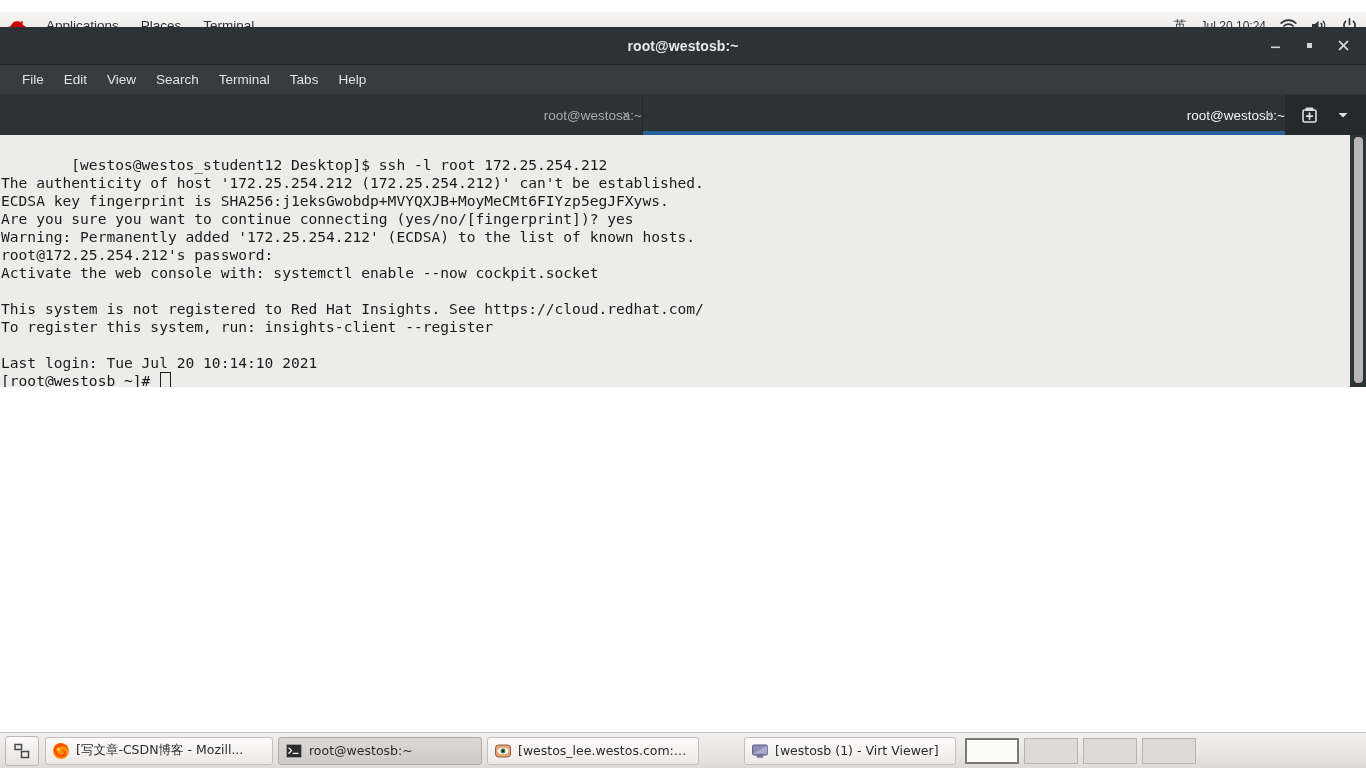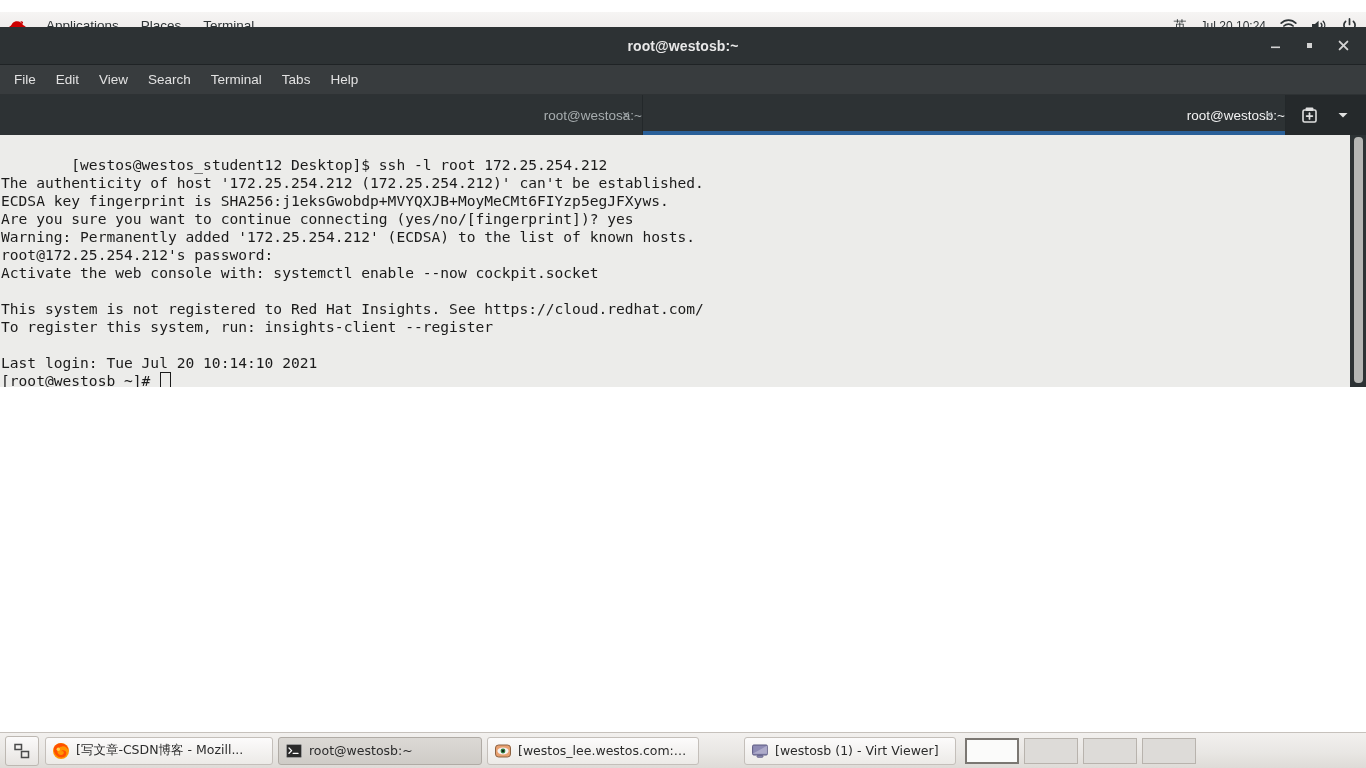--- a/index.html
+++ b/index.html
@@ -103,21 +103,21 @@
     width: 34px; height: 30px;
     display: flex; align-items: center; justify-content: center;
     color: #d3d3d3;
   }
 
   #menubar {
     height: 29px;
     background: #383c3e;
     display: flex;
     align-items: center;
-    padding-left: 4px;
+    padding-left: 12px;
     border-bottom: 1px solid #2e3234;
   }
   .menu-item {
     font-size: 13.5px;
     color: #e2e2e2;
     padding: 0 10px;
     line-height: 29px;
     height: 29px;
     cursor: default;
   }

